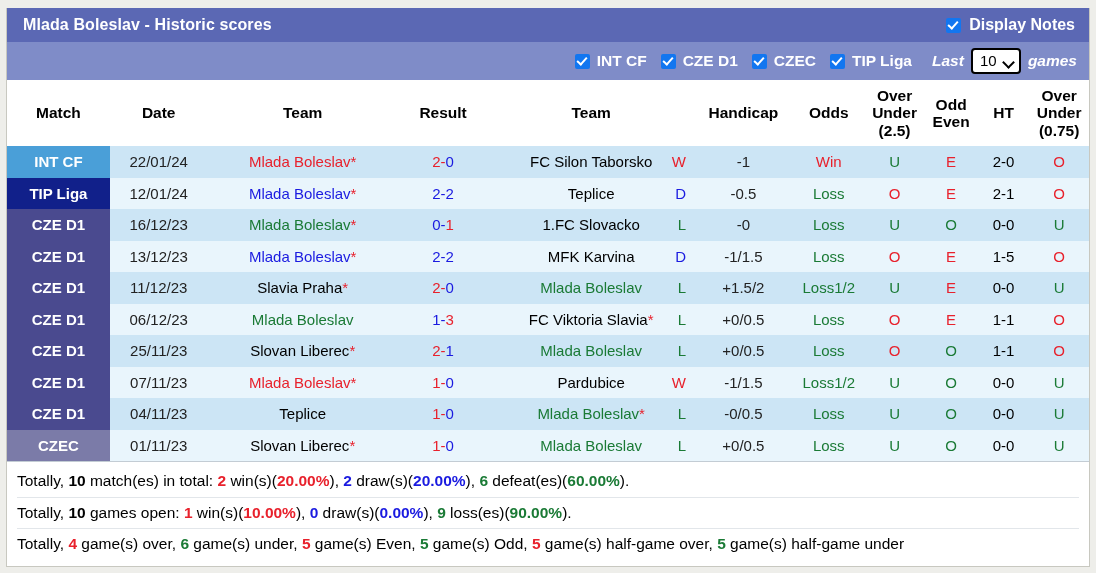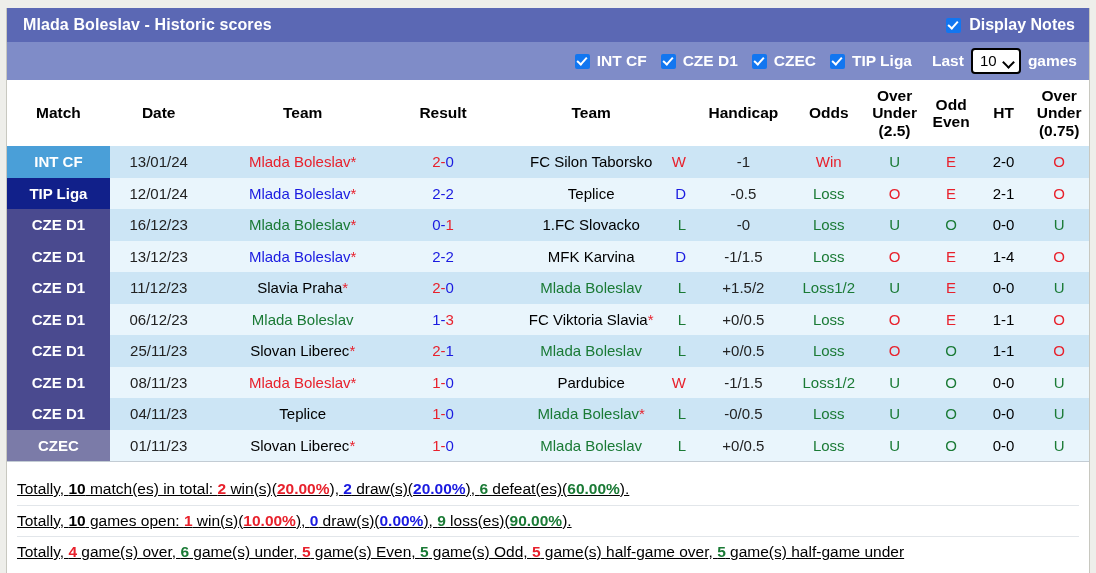--- a/index.html
+++ b/index.html
@@ -105,20 +105,21 @@
   .last-wrap {
     display: flex;
     align-items: center;
     gap: 7px;
     margin-left: 6px;
   }
   .last-wrap .lbl {
     color: #ffffff;
     font-size: 15.5px;
     font-weight: bold;
+    font-style: italic;
   }
   .sel {
     appearance: none;
     -webkit-appearance: none;
     background: #ffffff;
     border: 2px solid #000;
     border-radius: 4px;
     font-family: "Liberation Sans", sans-serif;
     font-size: 15px;
     color: #000;
@@ -181,22 +182,21 @@
     font-weight: bold;
     font-size: 15px;
     text-align: center;
   }
   .star { color: #e8212c; }
 
   
   .summary {
     border-top: 1px solid #c3ccd4;
     background: #ffffff;
-    padding: 12px 10px 6px 10px;
-    text-decoration: underline;
+    padding: 4px 10px 6px 10px;
   }
   .summary-line {
     font-size: 15.5px;
     color: #000;
     line-height: 1.0;
     padding: 7px 0 8px 0;
     white-space: nowrap;
   }
   .summary-line + .summary-line { border-top: 1px solid #e2e6ea; }
   .summary-line b { font-weight: bold; }
@@ -295,21 +295,21 @@
               <div>Under</div>
               <div>(0.75)</div>
             </th>
           </tr>
       </thead>
       <tbody id="tableBody">
           <tr class="odd">
             <td class="badge-cell">
               <span class="badge" style="background:#4a9fd8">INT CF</span>
             </td>
-            <td style="color: rgb(34, 34, 34);">13/01/24</td>
+            <td style="color: rgb(34, 34, 34);">22/01/24</td>
             <td><span style="color:#e8212c">Mlada Boleslav</span><span class="star">*</span></td>
             <td><span style="color:#e8212c">2</span><span style="color:#e8212c">-</span><span style="color:#1a1ae0">0</span></td>
             <td style="position: relative;"><span style="display:inline-block"><span style="color:#000000">FC Silon Taborsko</span></span><span style="position:absolute;right:8px;top:0;line-height:31.5px;color:rgb(232, 33, 44)">W</span></td>
             <td style="color: rgb(34, 34, 34);">-1</td>
             <td style="color: rgb(232, 33, 44);">Win</td>
             <td style="color: rgb(26, 122, 53);">U</td>
             <td style="color: rgb(232, 33, 44);">E</td>
             <td style="color: rgb(0, 0, 0);">2-0</td>
             <td style="color: rgb(232, 33, 44);">O</td>
           </tr>
@@ -348,21 +348,21 @@
               <span class="badge" style="background:#4a4a8f">CZE D1</span>
             </td>
             <td style="color: rgb(34, 34, 34);">13/12/23</td>
             <td><span style="color:#1a1ae0">Mlada Boleslav</span><span class="star">*</span></td>
             <td><span style="color:#1a1ae0">2</span><span style="color:#1a1ae0">-</span><span style="color:#1a1ae0">2</span></td>
             <td style="position: relative; margin-top: 28px;"><span style="display:inline-block"><span style="color:#000000">MFK Karvina</span></span><span style="position:absolute;right:8px;top:0;line-height:31.5px;color:rgb(26, 26, 224)">D</span></td>
             <td style="color: rgb(34, 34, 34);">-1/1.5</td>
             <td style="color: rgb(26, 122, 53);">Loss</td>
             <td style="color: rgb(232, 33, 44);">O</td>
             <td style="color: rgb(232, 33, 44);">E</td>
-            <td style="color: rgb(0, 0, 0);">1-4</td>
+            <td style="color: rgb(0, 0, 0);">1-5</td>
             <td style="color: rgb(232, 33, 44);">O</td>
           </tr>
           <tr class="odd">
             <td class="badge-cell">
               <span class="badge" style="background:#4a4a8f">CZE D1</span>
             </td>
             <td style="color: rgb(34, 34, 34);">11/12/23</td>
             <td><span style="color:#000000">Slavia Praha</span><span class="star">*</span></td>
             <td><span style="color:#e8212c">2</span><span style="color:#e8212c">-</span><span style="color:#1a1ae0">0</span></td>
             <td style="position: relative;"><span style="display:inline-block"><span style="color:#1a7a35">Mlada Boleslav</span></span><span style="position:absolute;right:8px;top:0;line-height:31.5px;color:rgb(26, 122, 53)">L</span></td>
@@ -400,21 +400,21 @@
             <td style="color: rgb(26, 122, 53);">Loss</td>
             <td style="color: rgb(232, 33, 44);">O</td>
             <td style="color: rgb(26, 122, 53);">O</td>
             <td style="color: rgb(0, 0, 0);">1-1</td>
             <td style="color: rgb(232, 33, 44);">O</td>
           </tr>
           <tr class="even">
             <td class="badge-cell">
               <span class="badge" style="background:#4a4a8f">CZE D1</span>
             </td>
-            <td style="color: rgb(34, 34, 34);">08/11/23</td>
+            <td style="color: rgb(34, 34, 34);">07/11/23</td>
             <td><span style="color:#e8212c">Mlada Boleslav</span><span class="star">*</span></td>
             <td><span style="color:#e8212c">1</span><span style="color:#e8212c">-</span><span style="color:#1a1ae0">0</span></td>
             <td style="position: relative;"><span style="display:inline-block"><span style="color:#000000">Pardubice</span></span><span style="position:absolute;right:8px;top:0;line-height:31.5px;color:rgb(232, 33, 44)">W</span></td>
             <td style="color: rgb(34, 34, 34);">-1/1.5</td>
             <td style="color: rgb(26, 122, 53);">Loss1/2</td>
             <td style="color: rgb(26, 122, 53);">U</td>
             <td style="color: rgb(26, 122, 53);">O</td>
             <td style="color: rgb(0, 0, 0);">0-0</td>
             <td style="color: rgb(26, 122, 53);">U</td>
           </tr>

